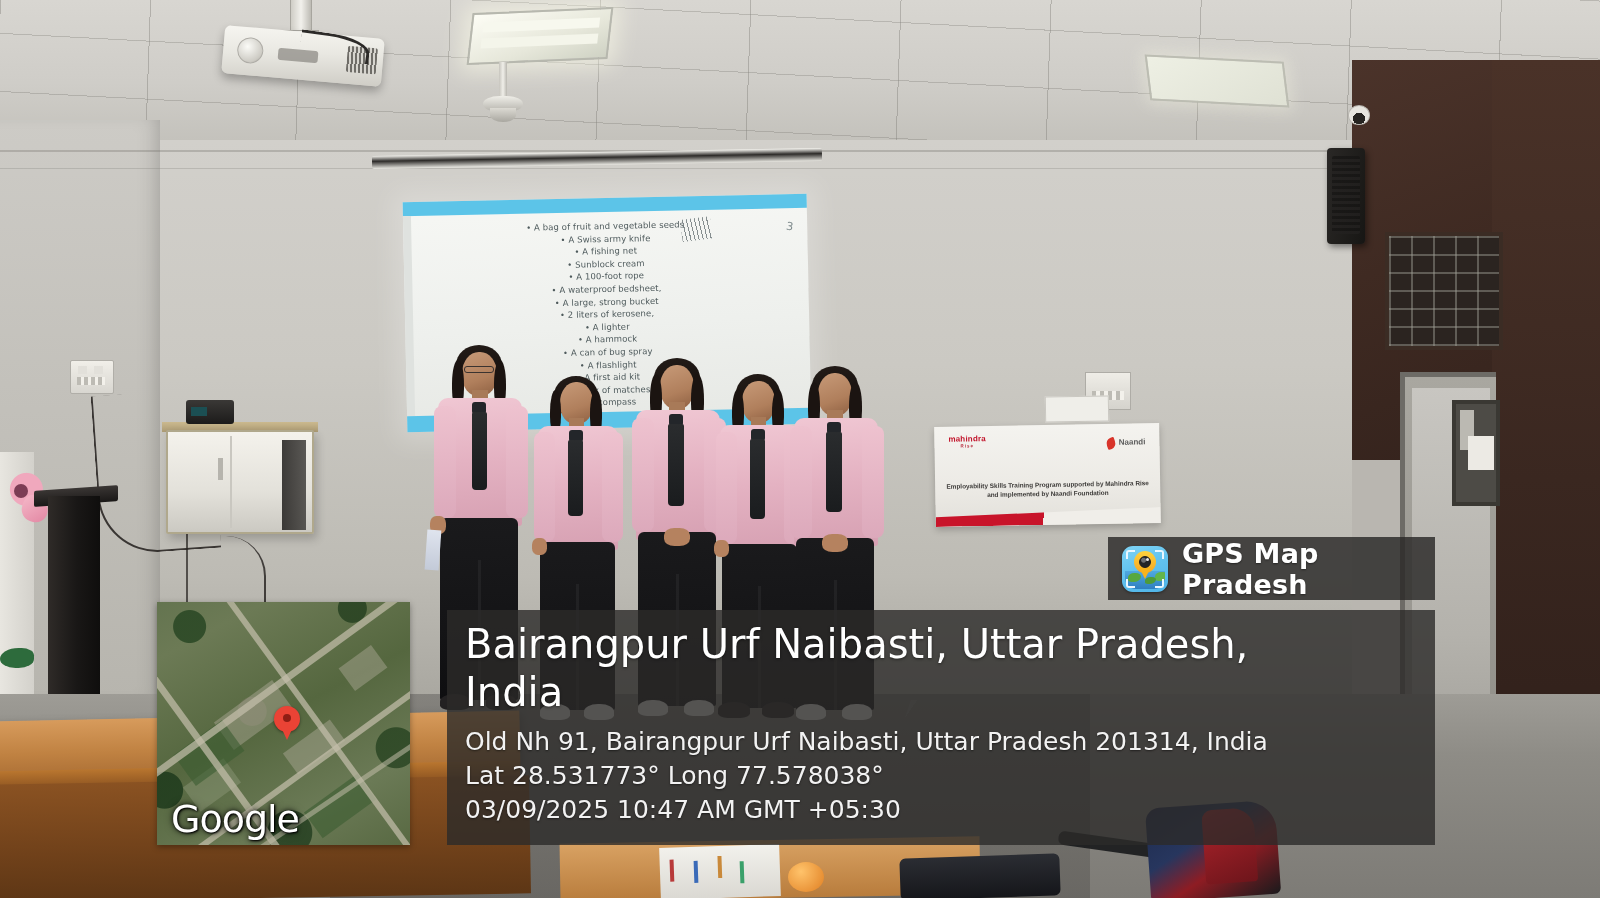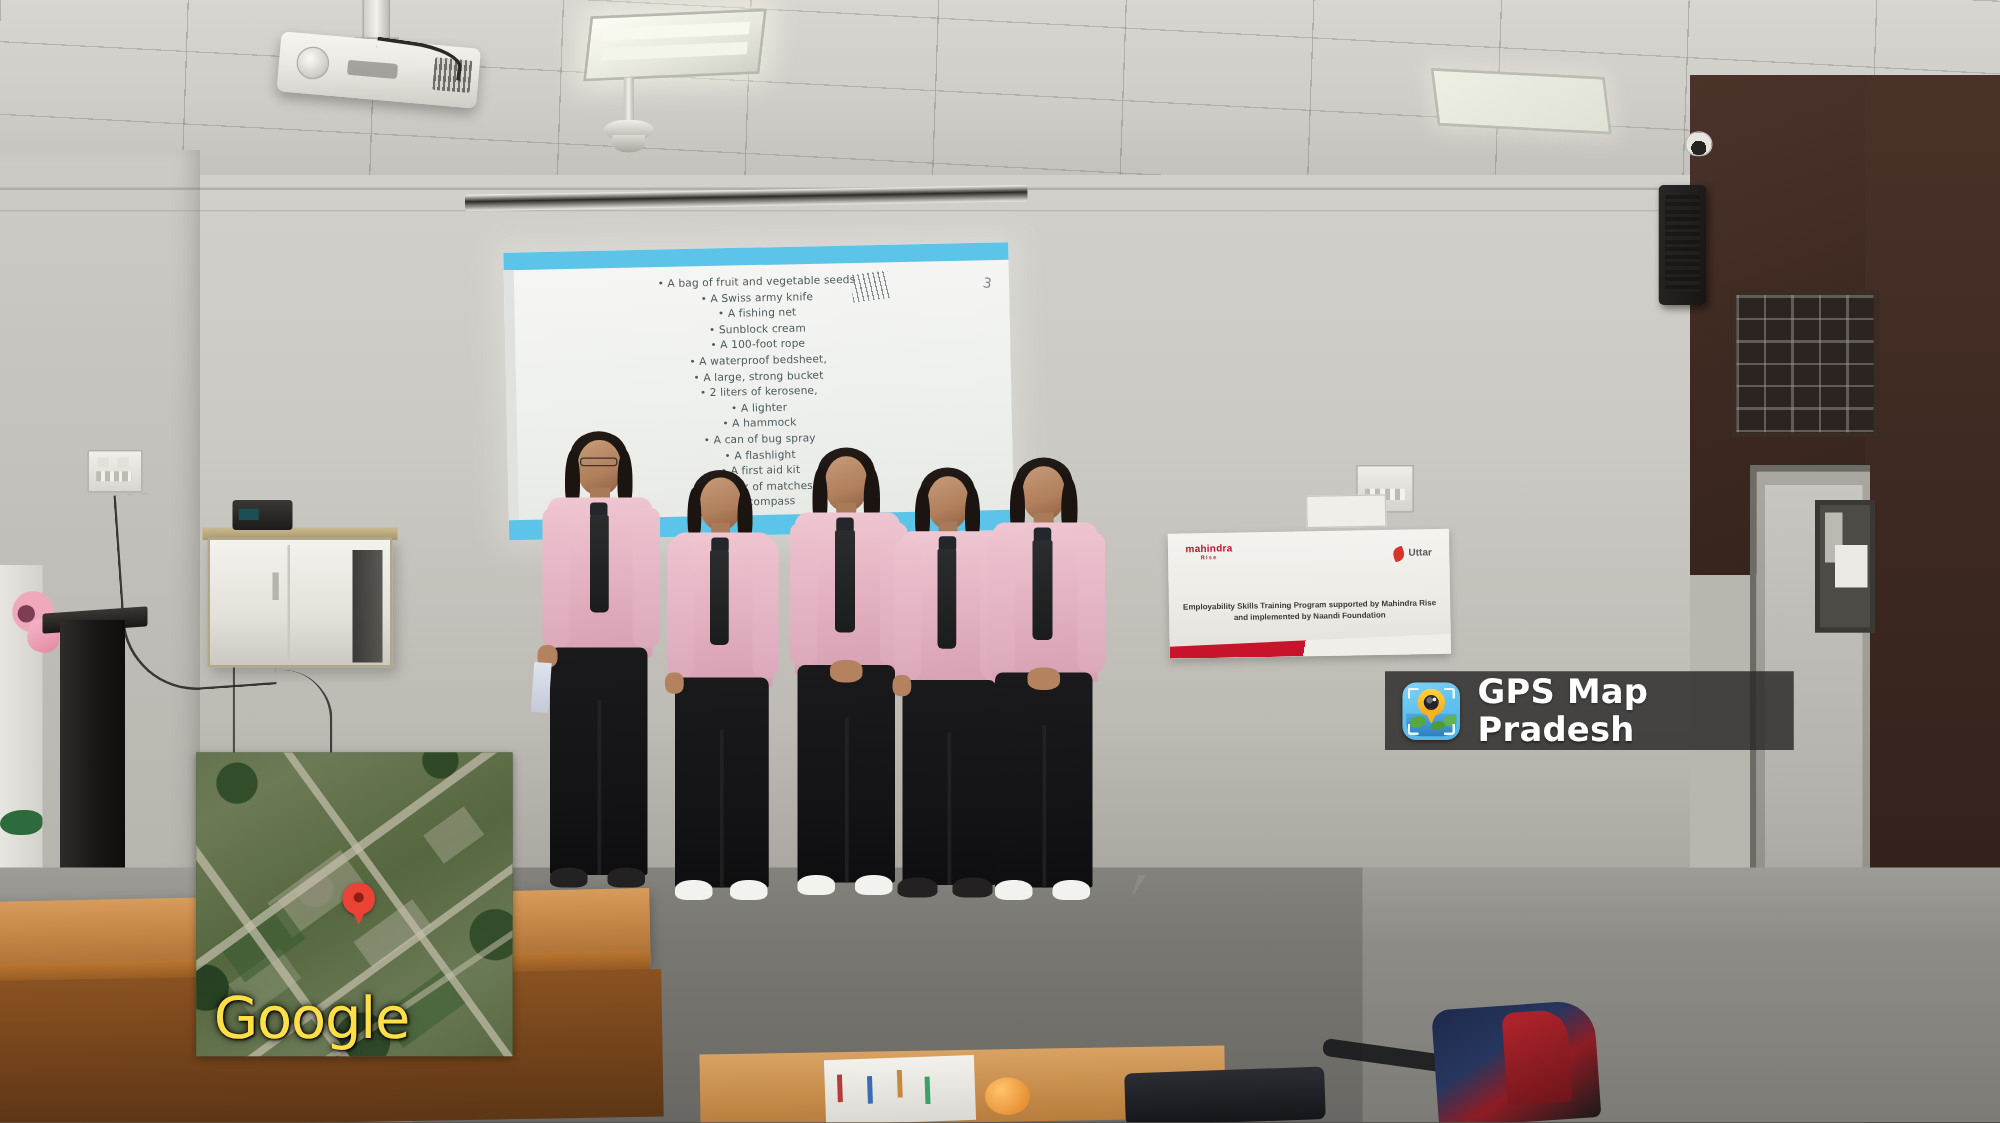--- a/index.html
+++ b/index.html
@@ -591,21 +591,21 @@
     content:""; position:absolute; left:6px; top:19px;
     border-left:7px solid transparent; border-right:7px solid transparent;
     border-top:15px solid #ea4335;
   }
   .map-pin i{
     position:absolute; left:9px; top:8px; width:8px; height:8px;
     border-radius:50%; background:#8f1d14;
   }
   .google-wm{
     position:absolute; left:14px; bottom:4px;
-    color:#fde047; font-size:46px; font-weight:400;
+    color:#ffffff; font-size:38px; font-weight:400;
     font-family:"DejaVu Sans", sans-serif;
     letter-spacing:-1px;
     text-shadow:0 0 4px rgba(0,0,0,.85), 0 0 8px rgba(0,0,0,.6), 1px 1px 2px #000;
   }
 </style>
 </head>
 <body>
 
 <div class="photo">
 
@@ -714,21 +714,21 @@
     </div>
 
     <div class="banner-tag"></div>
     <div class="banner">
       <div class="mahindra">
         <span>mahindra</span>
         <small>Rise</small>
       </div>
       <div class="naandi">
         <em></em>
-        <span>Uttar</span>
+        <span>Naandi</span>
       </div>
       <div class="btxt">Employability Skills Training Program supported by Mahindra Rise and implemented by Naandi Foundation</div>
       <div class="redbar"></div>
     </div>
 
     <div class="student">
       <div class="st-hair" style="left:456px;top:345px;width:46px;height:40px;"></div>
       <div class="st-head" style="left:462px;top:352px;width:35px;height:44px;"></div>
       <div class="glasses" style="left:464px;top:366px;width:30px;"></div>
       <div class="st-hair-side" style="left:452px;top:360px;width:12px;height:48px;"></div>
@@ -842,20 +842,28 @@
       <div class="pin"></div>
       <div class="lens"></div>
       <span class="br tl"></span>
       <span class="br tr"></span>
       <span class="br bl"></span>
       <span class="br br2"></span>
     </div>
     <div class="badge-text">GPS Map Pradesh</div>
   </div>
 
+  <div class="info-panel">
+    <div class="info-title">Bairangpur Urf Naibasti, Uttar Pradesh, India</div>
+    <div class="info-lines">
+      <div>Old Nh 91, Bairangpur Urf Naibasti, Uttar Pradesh 201314, India</div>
+      <div>Lat 28.531773° Long 77.578038°</div>
+      <div>03/09/2025 10:47 AM GMT +05:30</div>
+    </div>
+  </div>
 
   <div class="map-thumb">
     <div class="map-sat"></div>
     <div class="map-blk map-b1"></div>
     <div class="map-blk map-b2"></div>
     <div class="map-blk map-b3"></div>
     <div class="map-blk map-b4"></div>
     <div class="map-green map-g1"></div>
     <div class="map-green map-g2"></div>
     <div class="map-road map-r1"></div>

